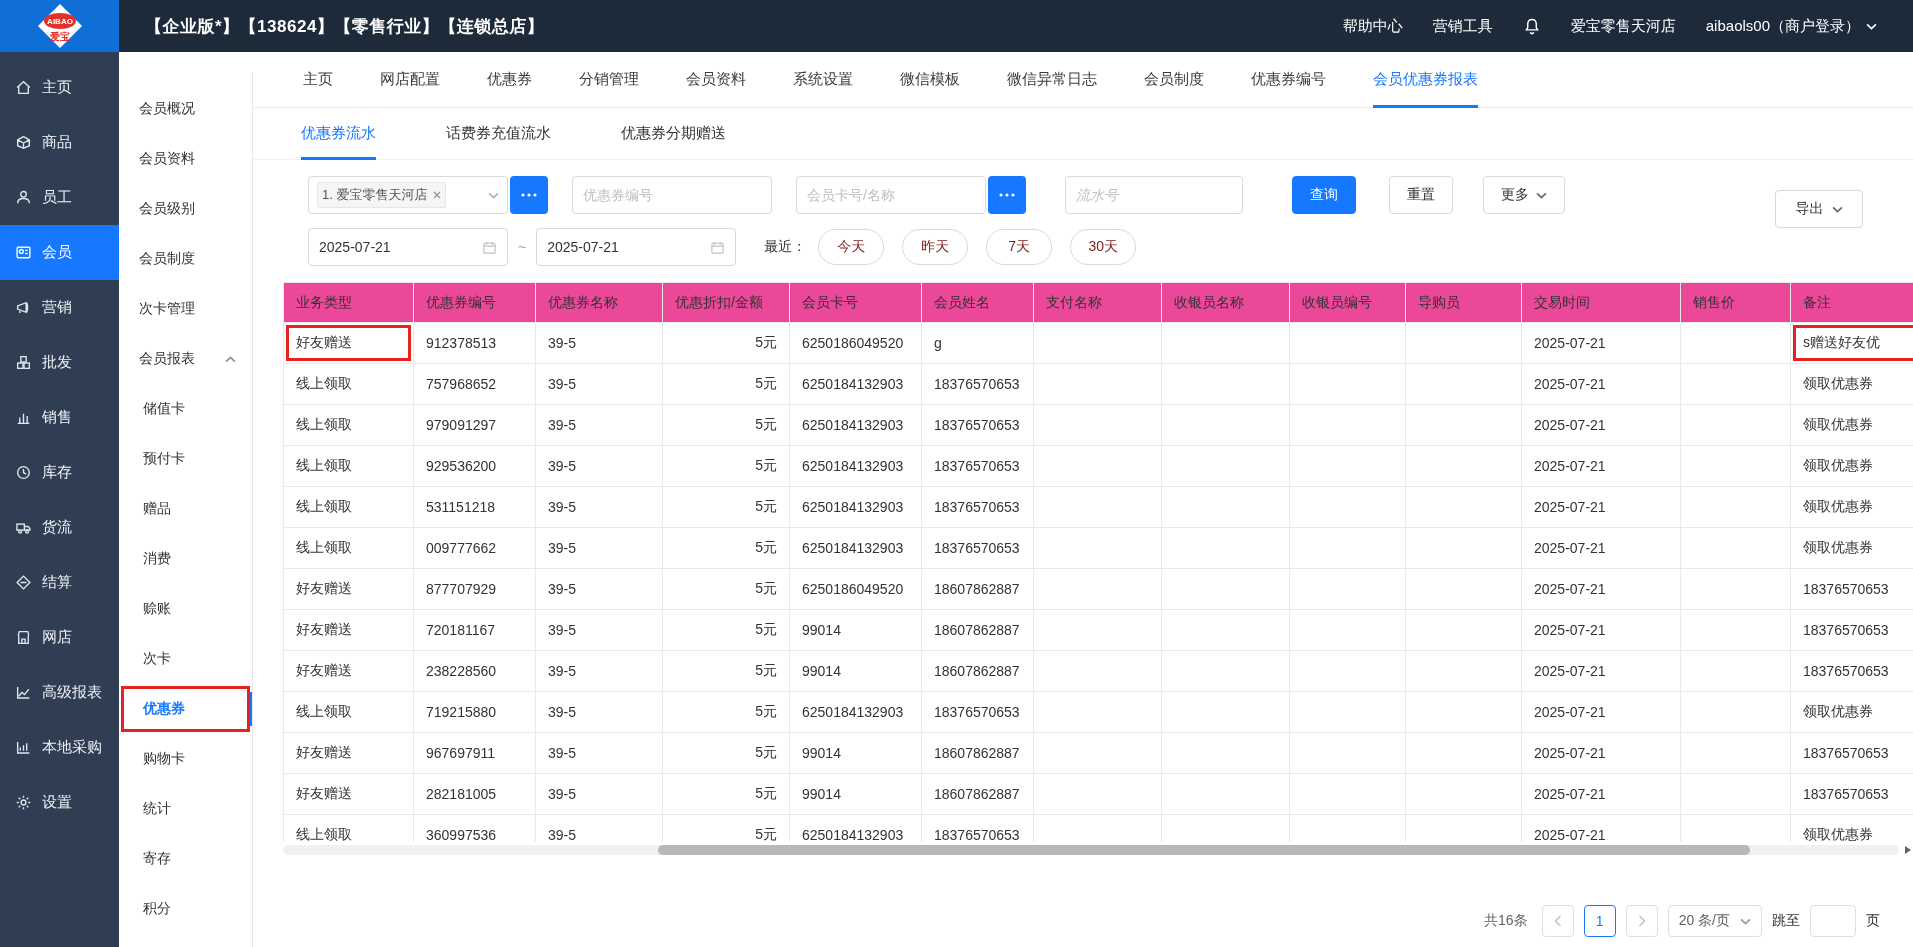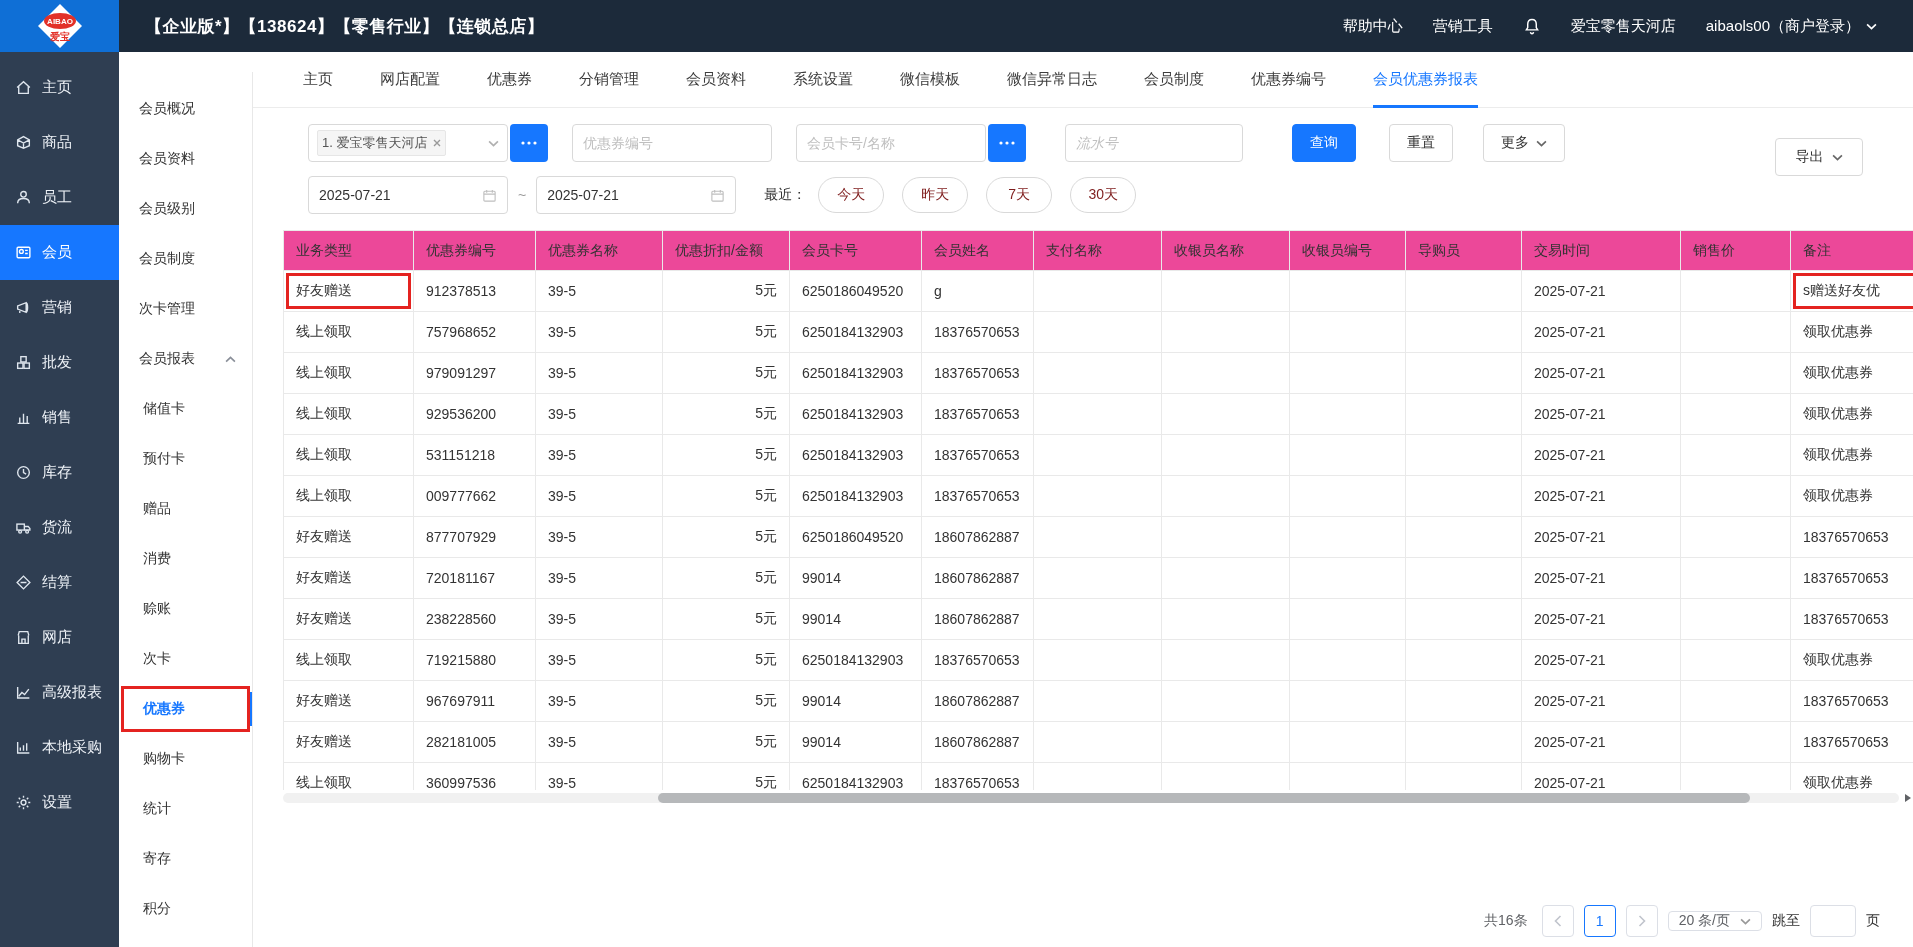--- a/index.html
+++ b/index.html
@@ -90,21 +90,21 @@
   .hscroll-track { position:absolute; inset:1px 14px 1px 0; background:#f1f1f1; border-radius:5px; }
   .hscroll-thumb { position:absolute; top:1px; height:10px; left:23%; width:67%; background:#b6b8ba; border-radius:5px; cursor:grab; }
   .hscroll-arrow { position:absolute; right:0; top:1px; width:10px; height:10px; cursor:pointer; }
 
   
   .pagination { position:absolute; right:33px; bottom:10px; display:flex; align-items:center; gap:10px; font-size:14px; color:#333; }
   .pg-total { color:#606266; margin-right:4px; }
   .pg-btn { width:32px; height:32px; border:1px solid #dcdfe6; border-radius:4px; background:#fff; display:inline-flex; align-items:center; justify-content:center; cursor:pointer; }
   .pg-btn svg { width:8px; height:12px; stroke:#c0c4cc; fill:none; stroke-width:1.6; }
   .pg-page { color:#1677ff; border-color:#1677ff; font-size:14px; }
-  .pg-size { height:20px; border:1px solid #dcdfe6; border-radius:4px; background:#fff; display:inline-flex; align-items:center; gap:10px; padding:0 10px; cursor:pointer; color:#606266; }
+  .pg-size { height:32px; border:1px solid #dcdfe6; border-radius:4px; background:#fff; display:inline-flex; align-items:center; gap:10px; padding:0 10px; cursor:pointer; color:#606266; }
   .pg-size .chev { stroke:#999; }
   .pg-jump-input { width:46px; height:32px; border:1px solid #dcdfe6; border-radius:4px; outline:none; text-align:center; font-family:inherit; }
 </style>
 </head>
 <body>
 
 <header class="topbar">
   <div class="logo">
     <svg width="46" height="46" viewBox="0 0 46 46">
       <polygon points="23,1 45,23 23,45 1,23" fill="#ffffff"></polygon>
@@ -296,20 +296,28 @@
 
       <div class="tab">微信异常日志</div>
 
       <div class="tab">会员制度</div>
 
       <div class="tab">优惠券编号</div>
 
       <div class="tab active">会员优惠券报表</div>
     </div>
 
+  <div class="subtabbar">
+
+      <div class="subtab active">优惠券流水</div>
+
+      <div class="subtab">话费券充值流水</div>
+
+      <div class="subtab">优惠券分期赠送</div>
+    </div>
 
   <section class="filters">
     <div class="frow frow1">
       <div class="control store-select">
         <span class="store-tag">
           <span>1. 爱宝零售天河店</span>
           <svg class="tag-x" viewBox="0 0 8 8">
               <path d="M1 1 L7 7 M7 1 L1 7"></path>
             </svg>
         </span>

